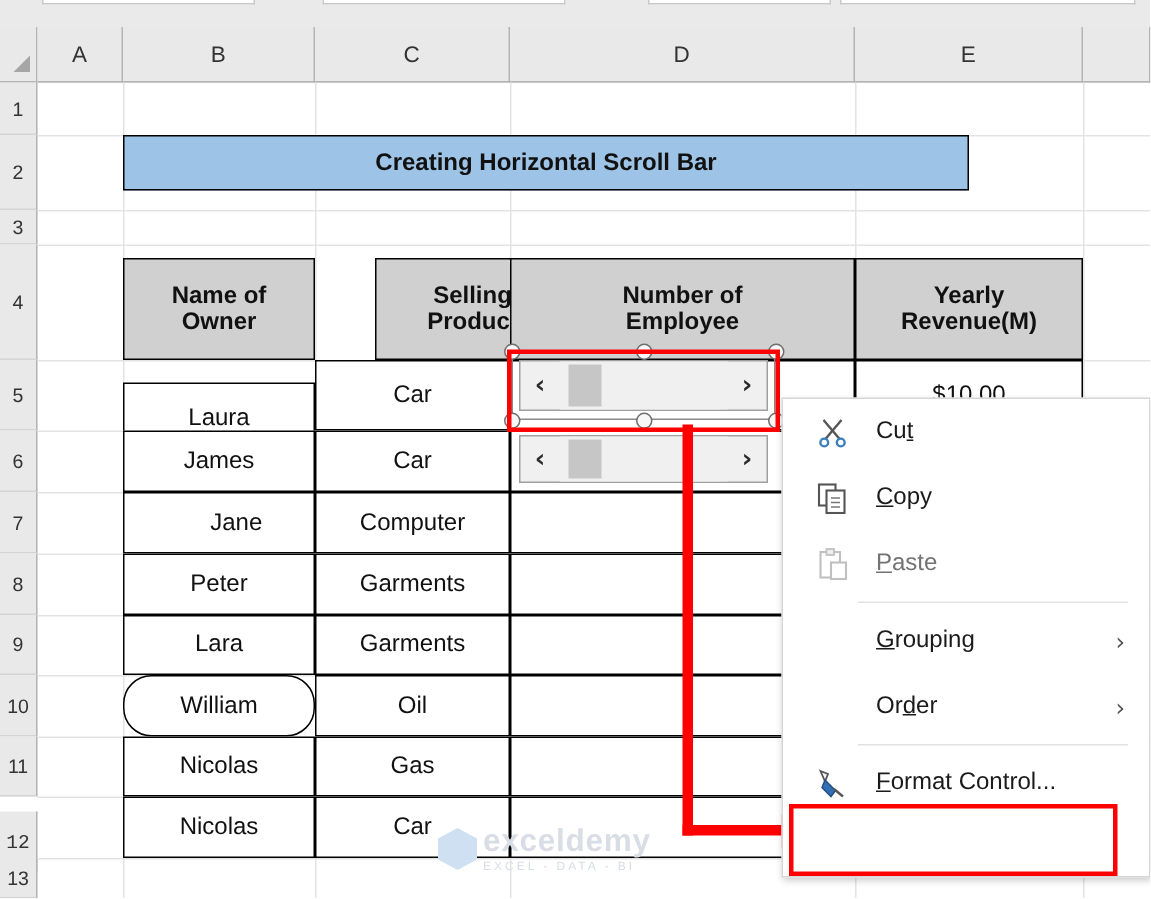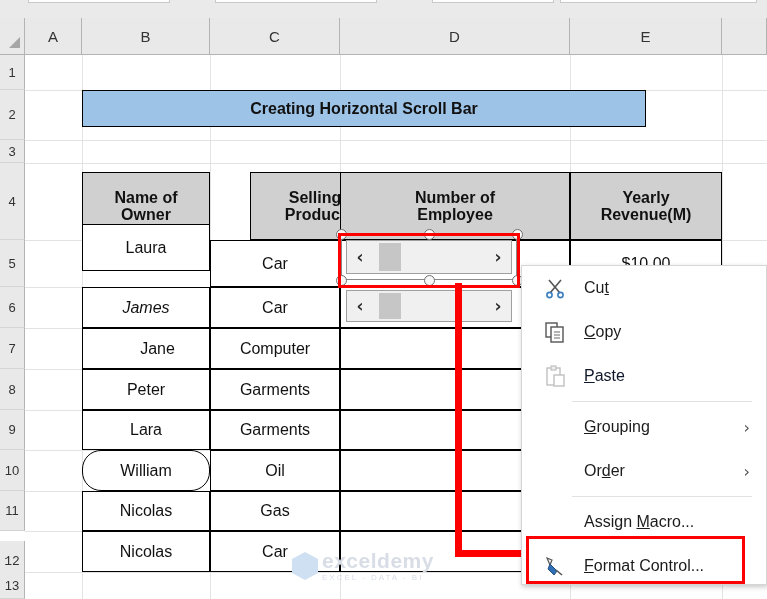--- a/index.html
+++ b/index.html
@@ -72,21 +72,21 @@
              border-left:16px solid #ff0000;}
 
   
   .ctx{position:absolute;background:#ffffff;border:1px solid #d6d6d6;
        box-shadow:1px 2px 5px rgba(0,0,0,.22);box-sizing:border-box;}
   .ctx-item{position:relative;height:44px;display:flex;align-items:center;cursor:default;}
   .ctx-item .ico{position:absolute;left:18px;top:0;height:100%;width:30px;
                  display:flex;align-items:center;justify-content:center;}
   .ctx-item .lbl{margin-left:62px;font-size:16px;color:#1b1b1b;}
   .ctx-item .lbl u{text-decoration:underline;}
-  .ctx-item.disabled .lbl{color:#0f172a;}
+  .ctx-item.disabled .lbl{color:#737373;}
   .ctx-item .chev{position:absolute;right:16px;top:0;height:100%;display:flex;align-items:center;
                   font-size:16px;color:#555;font-family:"DejaVu Sans",sans-serif;}
   .ctx-sep{height:1px;background:#e2e2e2;margin:3px 14px 3px 50px;}
 
   
   .wm{position:absolute;left:292px;top:548px;width:200px;height:36px;
       display:flex;align-items:center;pointer-events:none;}
   .wm-hex{width:26px;height:28px;background:#cfe0f2;
           clip-path:polygon(50% 0%,100% 25%,100% 75%,50% 100%,0% 75%,0% 25%);}
   .wm-txt{margin-left:4px;}
@@ -166,25 +166,25 @@
         <span>Product</span>
       </div>
       <div class="tbl-cell tbl-head" style="left: 340px; width: 230px; top: 172px; height: 68px;">
         <span>Number of</span>
         <span>Employee</span>
       </div>
       <div class="tbl-cell tbl-head" style="left: 570px; width: 152px; top: 172px; height: 68px;">
         <span>Yearly</span>
         <span>Revenue(M)</span>
       </div>
-      <div class="tbl-cell" style="left: 82px; width: 128px; top: 224px; height: 47px;">Laura</div>
+      <div class="tbl-cell" style="left: 82px; width: 128px; top: 255px; height: 47px;">Laura</div>
       <div class="tbl-cell" style="left: 210px; width: 130px; top: 240px; height: 47px;">Car</div>
       <div class="tbl-cell" style="left: 340px; width: 230px; top: 240px; height: 47px;">20</div>
       <div class="tbl-cell" style="left: 570px; width: 152px; top: 240px; height: 47px;">$10.00</div>
-      <div class="tbl-cell" style="left: 82px; width: 128px; top: 287px; height: 41px; font-style: italic;">James</div>
+      <div class="tbl-cell" style="left: 82px; width: 128px; top: 287px; height: 41px;">James</div>
       <div class="tbl-cell" style="left: 210px; width: 130px; top: 287px; height: 41px;">Car</div>
       <div class="tbl-cell" style="left: 340px; width: 230px; top: 287px; height: 41px;"></div>
       <div class="tbl-cell" style="left: 570px; width: 152px; top: 287px; height: 41px;"></div>
       <div class="tbl-cell" style="left: 82px; width: 128px; top: 328px; height: 41px; padding-left: 23px;">Jane</div>
       <div class="tbl-cell" style="left: 210px; width: 130px; top: 328px; height: 41px;">Computer</div>
       <div class="tbl-cell" style="left: 340px; width: 230px; top: 328px; height: 41px;"></div>
       <div class="tbl-cell" style="left: 570px; width: 152px; top: 328px; height: 41px;"></div>
       <div class="tbl-cell" style="left: 82px; width: 128px; top: 369px; height: 41px;">Peter</div>
       <div class="tbl-cell" style="left: 210px; width: 130px; top: 369px; height: 41px;">Garments</div>
       <div class="tbl-cell" style="left: 340px; width: 230px; top: 369px; height: 41px;"></div>
@@ -279,23 +279,20 @@
         <div class="ctx-item">
           <span class="lbl"><u>G</u>rouping</span>
           <span class="chev">›</span>
         </div>
         <div class="ctx-item">
           <span class="lbl">Or<u>d</u>er</span>
           <span class="chev">›</span>
         </div>
         <div class="ctx-sep"></div>
         <div class="ctx-item">
-          <span class="lbl">Assign <u>M</u>acro...</span>
-        </div>
-        <div class="ctx-item">
           <span class="ico">
             <svg width="24" height="24" viewBox="0 0 24 24">
               <path d="M4 4 L9 6 L7 11 Z" fill="#f4f4f4" stroke="#555" stroke-width="1.2"></path>
               <path d="M7 10 L14 17 L11 21 L5 15 Z" fill="#2f6fb5" stroke="#24507f" stroke-width="1"></path>
               <path d="M13 16 L19 21" stroke="#555" stroke-width="1.6"></path>
             </svg>
           </span>
           <span class="lbl"><u>F</u>ormat Control...</span>
         </div>
       </div>

